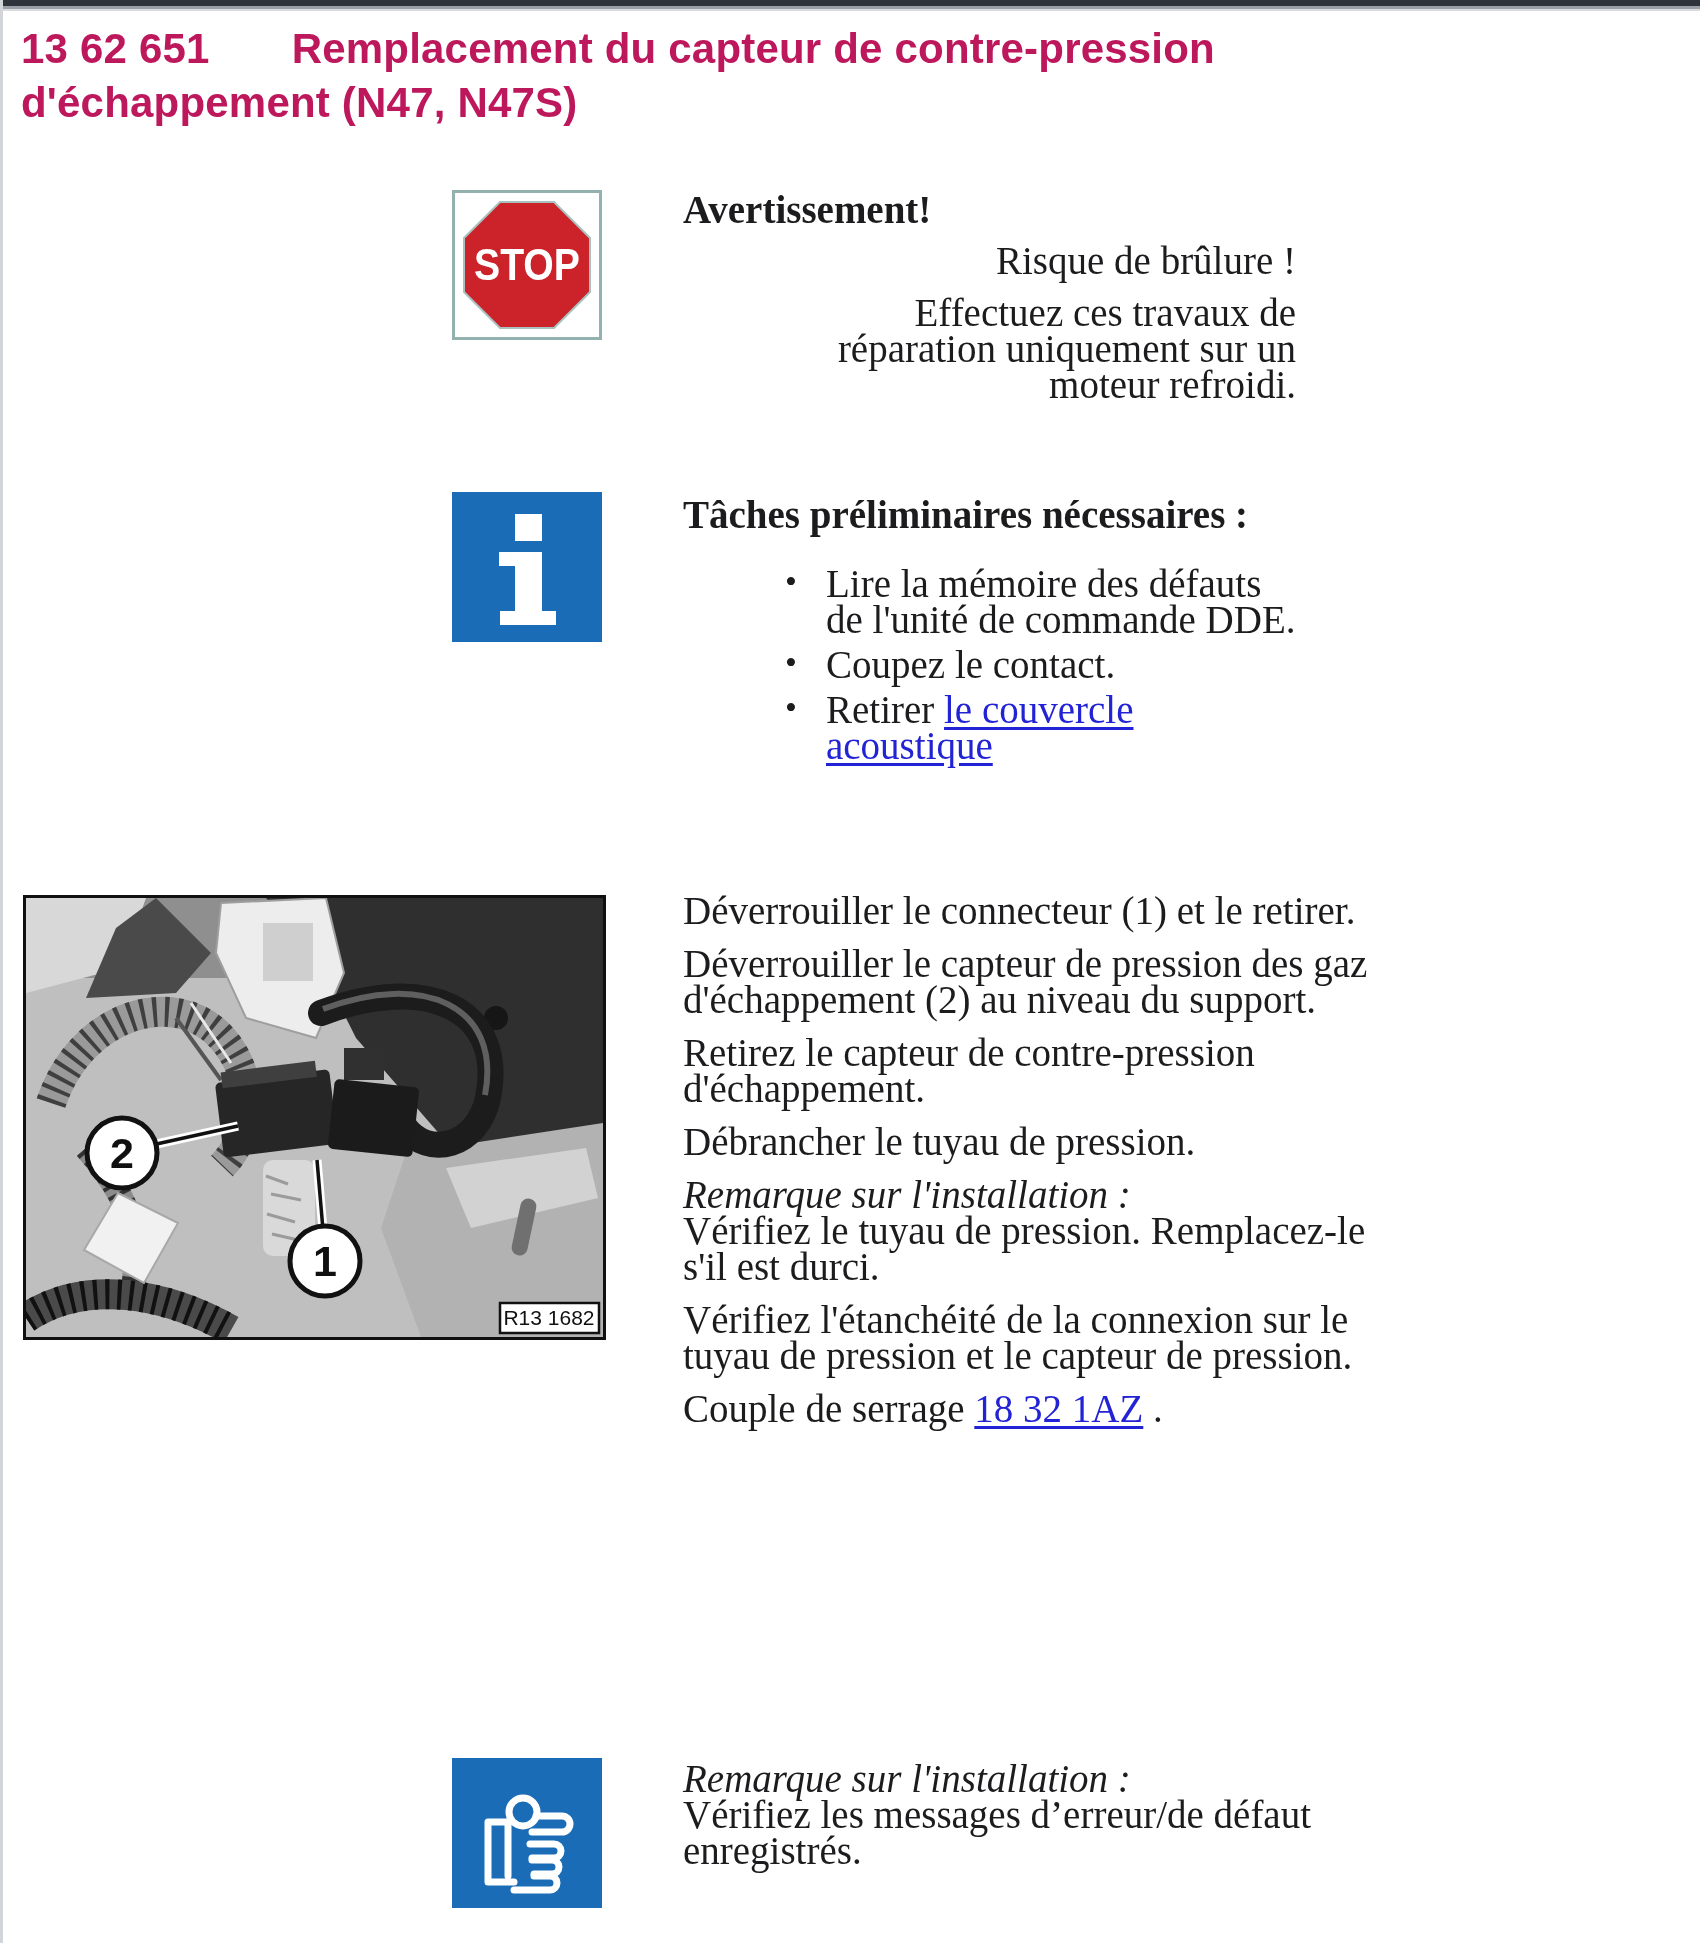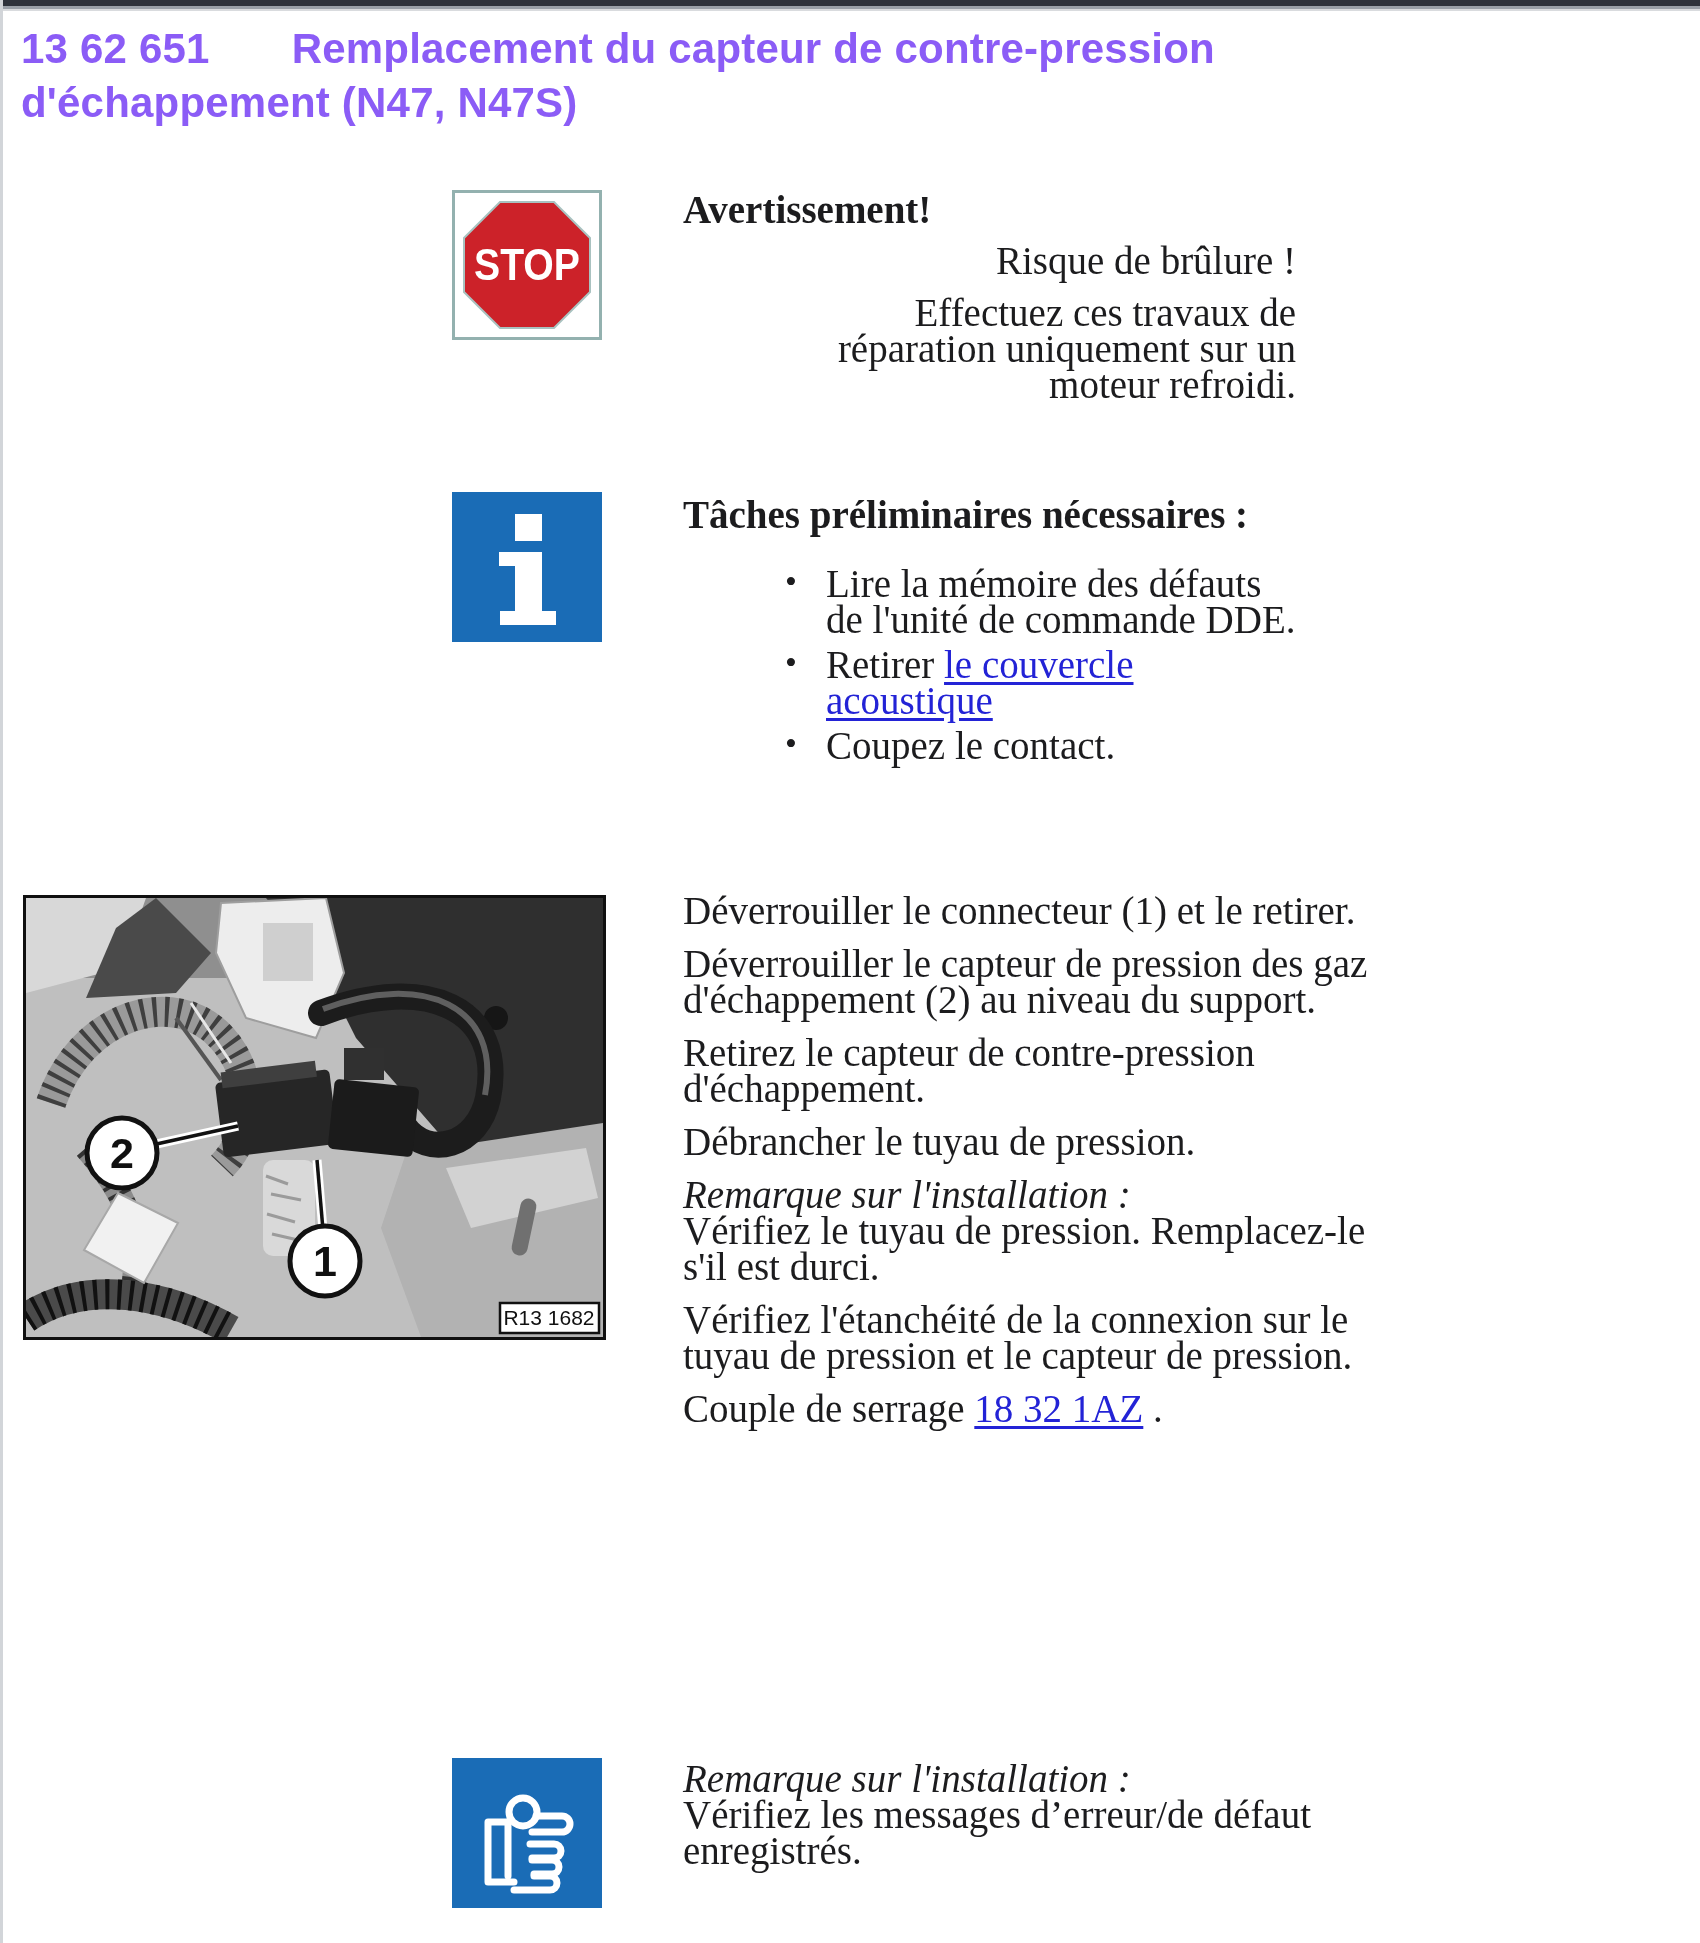--- a/index.html
+++ b/index.html
@@ -8,21 +8,21 @@
   }
   *{box-sizing:border-box; margin:0; padding:0;}
   html,body{background:#ffffff;}
   body{font-family:"Liberation Sans", sans-serif; color:var(--ink);}
   .page{position:relative; width:1700px; height:1943px; background:#fff; overflow:hidden;
         border-left:3px solid #d2d5d9;}
   .chrome-bar{position:absolute; top:0; left:0; width:1700px; height:9px;
         background:#2f333c; border-bottom:3px solid #9aa0a8; box-shadow:0 2px 0 #d9dbde;}
   
   .title{position:absolute; left:18px; top:22px; width:1260px;
-        font-size:42px; font-weight:700; line-height:1.28; color:#8b5cf6; letter-spacing:.2px;}
+        font-size:42px; font-weight:700; line-height:1.28; color:#be185d; letter-spacing:.2px;}
   .op-code{margin-right:82px; white-space:nowrap;}
   
   .icon{position:absolute; left:449px; width:150px; height:150px;}
   .icon svg{display:block; width:150px; height:150px;}
   
   .col{position:absolute; left:680px; font-size:39px; line-height:36px; color:var(--ink);font-family:Liberation Serif, serif;}
   .col p{margin:0 0 15px;}
   .bold{font-weight:700;}
   .it{font-style:italic;}
   .indent{padding-left:73px; width:613px; margin-top:6px;}
@@ -75,22 +75,22 @@
         <rect x="63" y="22" width="27" height="27"></rect>
         <path d="M47 60 H90 V119 H104 V133 H48 V119 H63 V74 H47 Z"></path>
       </g>
     </svg>
   </div>
 
   <div class="col" style="top:497px; width:640px;">
     <p class="bold">Tâches préliminaires nécessaires :</p>
     <ul class="bullets">
       <li><span>Lire la mémoire des défauts de l'unité de commande DDE.</span></li>
+      <li><span>Coupez le contact.</span></li>
       <li><span>Retirer </span><a href="#" class="doc-link">le couvercle acoustique</a></li>
-      <li><span>Coupez le contact.</span></li>
     </ul>
   </div>
 
   <div class="figure">
     <svg viewBox="0 0 577 439" preserveAspectRatio="none">
       <rect width="577" height="439" fill="#bfbfbf"></rect>
       <rect width="577" height="80" fill="#8f8f8f"></rect>
       <polygon points="0,0 120,0 95,70 0,95" fill="#d8d8d8"></polygon>
       <polygon points="240,0 577,0 577,250 430,255 330,140 290,60" fill="#2f2f2f"></polygon>
       <polygon points="130,0 185,55 150,95 60,100 90,30" fill="#4a4a4a"></polygon>

